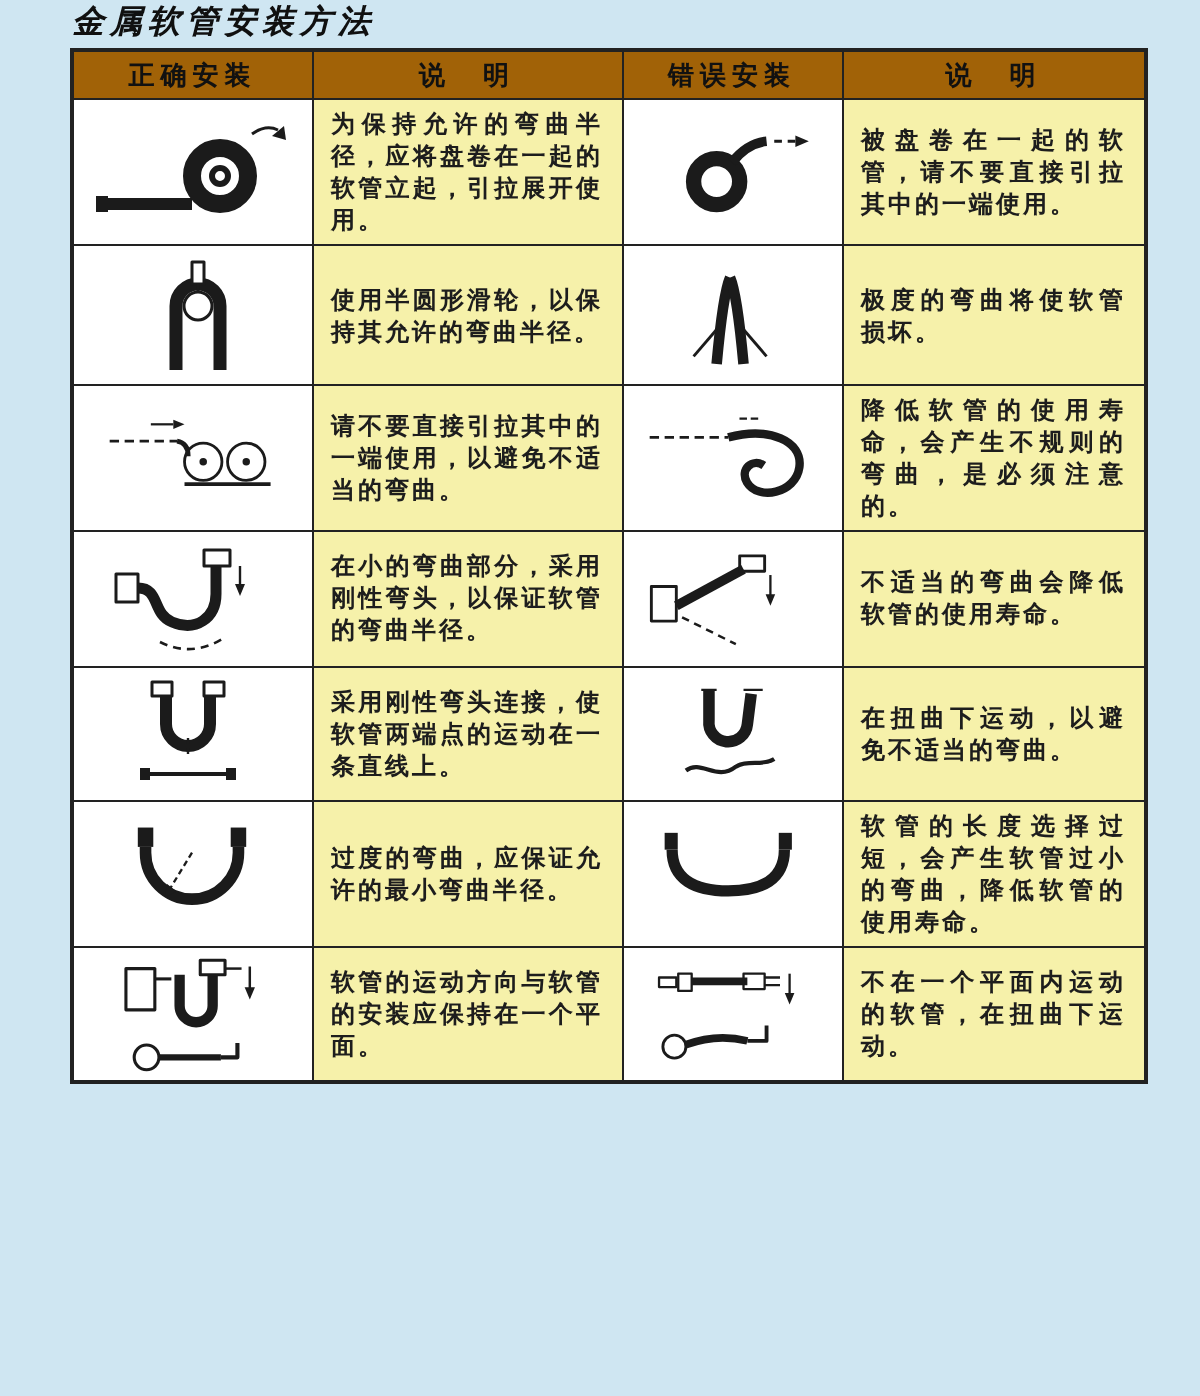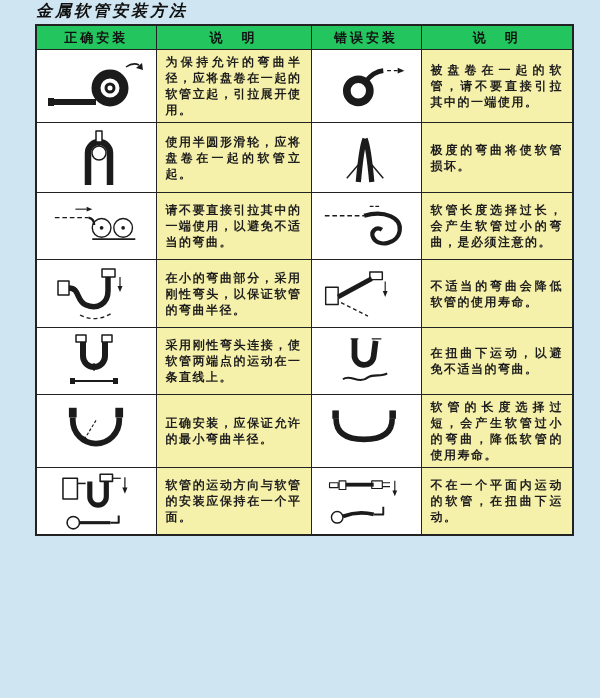--- a/index.html
+++ b/index.html
@@ -15,36 +15,36 @@
     font-family:"DejaVu Serif","Liberation Serif",serif;
     font-style:italic;font-weight:bold;
     font-size:16px;letter-spacing:3px;color:#101010;
   }
   table.main{
     position:absolute;left:35px;top:24px;width:537px;
     border-collapse:collapse;table-layout:fixed;
     border:2px solid #222;
   }
   th{
-    background:#22c55e;border:1px solid #222;
+    background:#a16207;border:1px solid #222;
     font-size:13px;font-weight:bold;letter-spacing:3px;
     height:23px;padding:0;color:#111;margin-top:32px;
   }
   td{border:1px solid #222;padding:0;}
   td.img{background:#ffffff;text-align:center;vertical-align:middle;}
   td.desc{
     background:#f6f1aa;
     font-size:12px;font-weight:bold;
     letter-spacing:1.5px;line-height:16px;
     padding:4px 9px;vertical-align:middle;text-align:justify;
   }
   tbody tr:nth-child(1){height:64px;}
   tbody tr:nth-child(2){height:70px;}
   tbody tr:nth-child(3){height:67px;}
-  tbody tr:nth-child(4){height:68px;}
+  tbody tr:nth-child(4){height:68px;font-family:Liberation Mono, monospace;}
   tbody tr:nth-child(5){height:67px;}
   tbody tr:nth-child(6){height:68px;}
   tbody tr:nth-child(7){height:67px;}
   tbody tr:nth-child(8){height:68px;}
   tbody tr:nth-child(9){height:76px;}
   svg.d{display:block;margin:0 auto;}
   svg.d *{stroke:#1b1b1b;fill:none;stroke-linejoin:round;stroke-linecap:butt;}
   svg.d .f{fill:#1b1b1b;stroke:none;}
   svg.d .w{fill:#ffffff;}
 </style>
@@ -96,21 +96,21 @@
 
       <tr>
         <td class="img">
           <svg class="d" width="104" height="62" viewBox="0 0 100 62">
             <path d="M42 58 V26 A11 11 0 0 1 64 26 V58" stroke-width="6.5"></path>
             <rect x="50" y="4" width="6" height="11" stroke-width="1.5" class="w"></rect>
             <path d="M53 15 V20" stroke-width="1.5"></path>
             <circle cx="53" cy="26" r="7" stroke-width="1.5" class="w" style="stroke:#1b1b1b"></circle>
           </svg>
         </td>
-        <td class="desc">使用半圆形滑轮，应将盘卷在一起的软管立起。</td>
+        <td class="desc">使用半圆形滑轮，以保持其允许的弯曲半径。</td>
         <td class="img">
           <svg class="d" width="96" height="60" viewBox="0 0 100 62">
             <path d="M42 56 C44 34 46 18 49 11" stroke-width="5.5"></path>
             <path d="M56 56 C54 34 52 18 49 11" stroke-width="5.5"></path>
             <path d="M30 52 L42 38" stroke-width="1.5"></path>
             <path d="M68 52 L56 38" stroke-width="1.5"></path>
           </svg>
         </td>
         <td class="desc">极度的弯曲将使软管损坏。</td>
       </tr>
@@ -130,21 +130,21 @@
           </svg>
         </td>
         <td class="desc">请不要直接引拉其中的一端使用，以避免不适当的弯曲。</td>
         <td class="img">
           <svg class="d" width="96" height="58" viewBox="0 0 100 62">
             <path d="M6 20 H48" stroke-width="1.5" stroke-dasharray="5 3"></path>
             <path d="M54 10 h12" stroke-width="1.2" stroke-dasharray="4 2"></path>
             <path d="M48 20 C70 14 88 22 86 36 C84 50 64 54 58 44 C54 37 61 31 67 35" stroke-width="4.5"></path>
           </svg>
         </td>
-        <td class="desc">软管长度选择过长，会产生软管过小的弯曲，是必须注意的。</td>
+        <td class="desc">降低软管的使用寿命，会产生不规则的弯曲，是必须注意的。</td>
       </tr>
 
       <tr>
         <td class="img">
           <svg class="d" width="104" height="62" viewBox="0 0 100 62">
             <rect x="12" y="18" width="11" height="14" stroke-width="1.5"></rect>
             <path d="M23 25 C34 25 30 38 40 42 C52 47 62 40 62 28 V14" stroke-width="5.5"></path>
             <rect x="56" y="6" width="13" height="8" stroke-width="1.5"></rect>
             <path d="M74 14 v10" stroke-width="1.2"></path>
             <polygon points="74,29 71.5,23 76.5,23" class="f"></polygon>
@@ -193,21 +193,21 @@
       <tr>
         <td class="img">
           <svg class="d" width="104" height="60" viewBox="0 0 100 62">
             <rect x="22" y="7" width="8" height="10" class="f"></rect>
             <rect x="70" y="7" width="8" height="10" class="f"></rect>
             <path d="M26 17 V20 A24 24 0 0 0 74 20 V17" stroke-width="6"></path>
             <path d="M50 20 L39 38" stroke-width="1.2" stroke-dasharray="3 2"></path>
             <polygon points="36,43 37,36 42,40" class="f"></polygon>
           </svg>
         </td>
-        <td class="desc">正确安装，应保证允许的最小弯曲半径。</td>
+        <td class="desc">过度的弯曲，应保证允许的最小弯曲半径。</td>
         <td class="img">
           <svg class="d" width="96" height="58" viewBox="0 0 100 62">
             <rect x="14" y="9" width="7" height="9" class="f"></rect>
             <rect x="75" y="9" width="7" height="9" class="f"></rect>
             <path d="M18 18 C18 34 30 40 48 40 C66 40 78 34 78 18" stroke-width="6"></path>
           </svg>
         </td>
         <td class="desc">软管的长度选择过短，会产生软管过小的弯曲，降低软管的使用寿命。</td>
       </tr>
 

